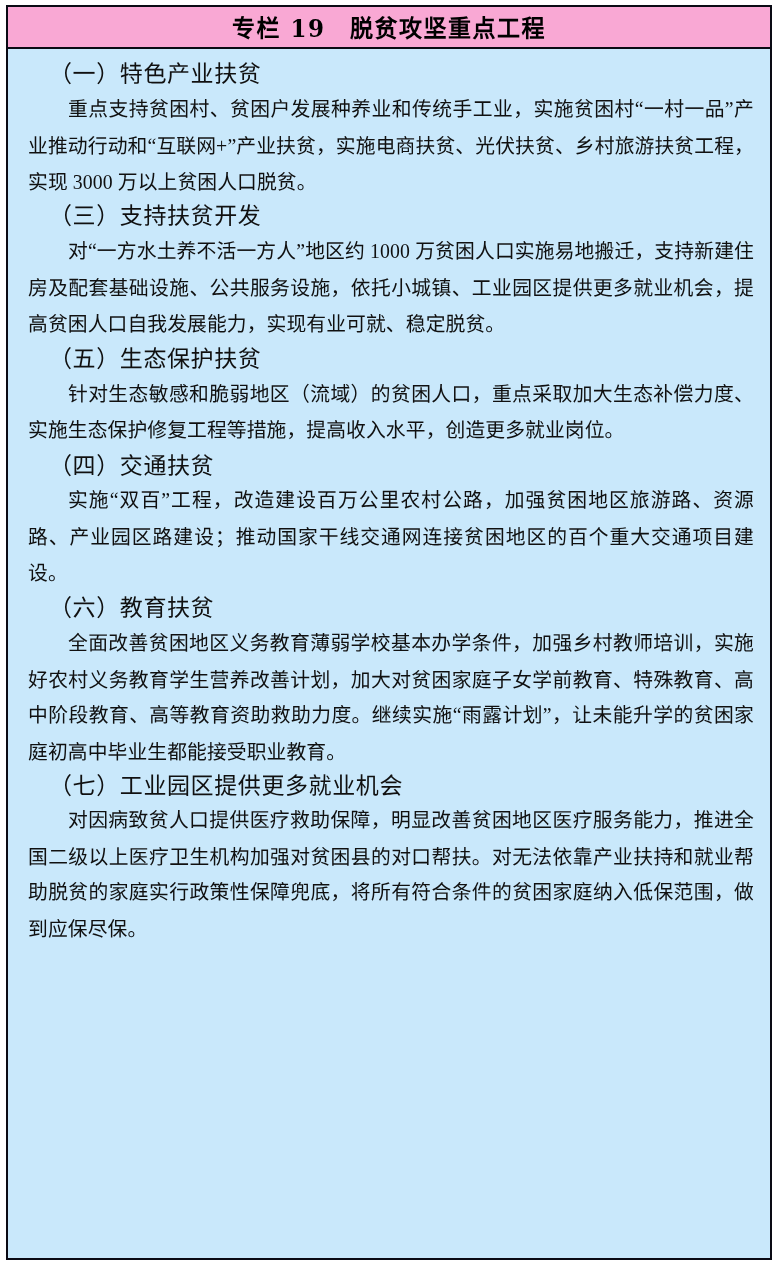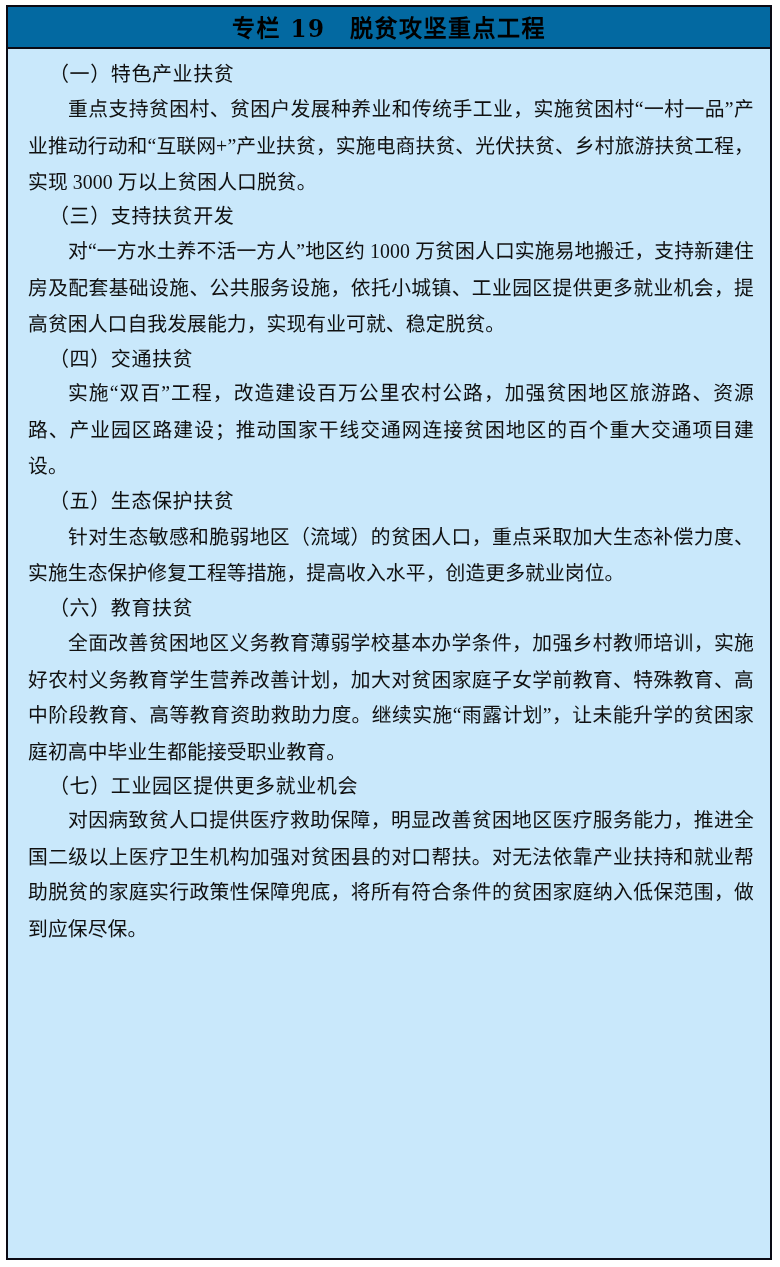--- a/index.html
+++ b/index.html
@@ -24,21 +24,21 @@
     border: 2px solid #0a0a14;
     background: #c9e8fb;
     display: flex;
     flex-direction: column;
     overflow: hidden;
   }
 
   #title-bar {
     flex: 0 0 auto;
     height: 40px;
-    background: #0369a1;
+    background: #f9a8d4;
     border-bottom: 2px solid #0a0a14;
     display: flex;
     align-items: center;
     justify-content: center;
   }
 
   #title-text {
     font-family: "DejaVu Serif", "Liberation Serif", serif;
     font-weight: bold;
     font-size: 23px;
@@ -53,21 +53,21 @@
     flex: 1 1 auto;
     padding: 8px 16px 6px 20px;
     box-sizing: border-box;
     overflow: hidden;
   }
 
   .section { margin: 0; padding: 0; }
 
   .sec-heading {
     font-family: "Liberation Serif", "DejaVu Serif", serif;
-    font-size: 20px;
+    font-size: 23px;
     line-height: 35.6px;
     color: #101010;
     text-indent: 21px;
     letter-spacing: 0.6px;
     white-space: nowrap;
     font-style: normal;
     transform: scaleY(1.02);
   }
 
   .sec-body {
@@ -99,27 +99,27 @@
       <div class="sec-body">重点支持贫困村、贫困户发展种养业和传统手工业，实施贫困村“一村一品”产业推动行动和“互联网+”产业扶贫，实施电商扶贫、光伏扶贫、乡村旅游扶贫工程，实现 3000 万以上贫困人口脱贫。</div>
     </div>
 
 
     <div class="section">
       <div class="sec-heading">（三）支持扶贫开发</div>
       <div class="sec-body">对“一方水土养不活一方人”地区约 1000 万贫困人口实施易地搬迁，支持新建住房及配套基础设施、公共服务设施，依托小城镇、工业园区提供更多就业机会，提高贫困人口自我发展能力，实现有业可就、稳定脱贫。</div>
     </div>
 
     <div class="section">
-      <div class="sec-heading">（四）交通扶贫</div>
-      <div class="sec-body">实施“双百”工程，改造建设百万公里农村公路，加强贫困地区旅游路、资源路、产业园区路建设；推动国家干线交通网连接贫困地区的百个重大交通项目建设。</div>
+      <div class="sec-heading">（五）生态保护扶贫</div>
+      <div class="sec-body">针对生态敏感和脆弱地区（流域）的贫困人口，重点采取加大生态补偿力度、实施生态保护修复工程等措施，提高收入水平，创造更多就业岗位。</div>
     </div>
 
     <div class="section">
-      <div class="sec-heading">（五）生态保护扶贫</div>
-      <div class="sec-body">针对生态敏感和脆弱地区（流域）的贫困人口，重点采取加大生态补偿力度、实施生态保护修复工程等措施，提高收入水平，创造更多就业岗位。</div>
+      <div class="sec-heading">（四）交通扶贫</div>
+      <div class="sec-body">实施“双百”工程，改造建设百万公里农村公路，加强贫困地区旅游路、资源路、产业园区路建设；推动国家干线交通网连接贫困地区的百个重大交通项目建设。</div>
     </div>
 
     <div class="section">
       <div class="sec-heading">（六）教育扶贫</div>
       <div class="sec-body">全面改善贫困地区义务教育薄弱学校基本办学条件，加强乡村教师培训，实施好农村义务教育学生营养改善计划，加大对贫困家庭子女学前教育、特殊教育、高中阶段教育、高等教育资助救助力度。继续实施“雨露计划”，让未能升学的贫困家庭初高中毕业生都能接受职业教育。</div>
     </div>
 
     <div class="section">
       <div class="sec-heading">（七）工业园区提供更多就业机会</div>
       <div class="sec-body">对因病致贫人口提供医疗救助保障，明显改善贫困地区医疗服务能力，推进全国二级以上医疗卫生机构加强对贫困县的对口帮扶。对无法依靠产业扶持和就业帮助脱贫的家庭实行政策性保障兜底，将所有符合条件的贫困家庭纳入低保范围，做到应保尽保。</div>

